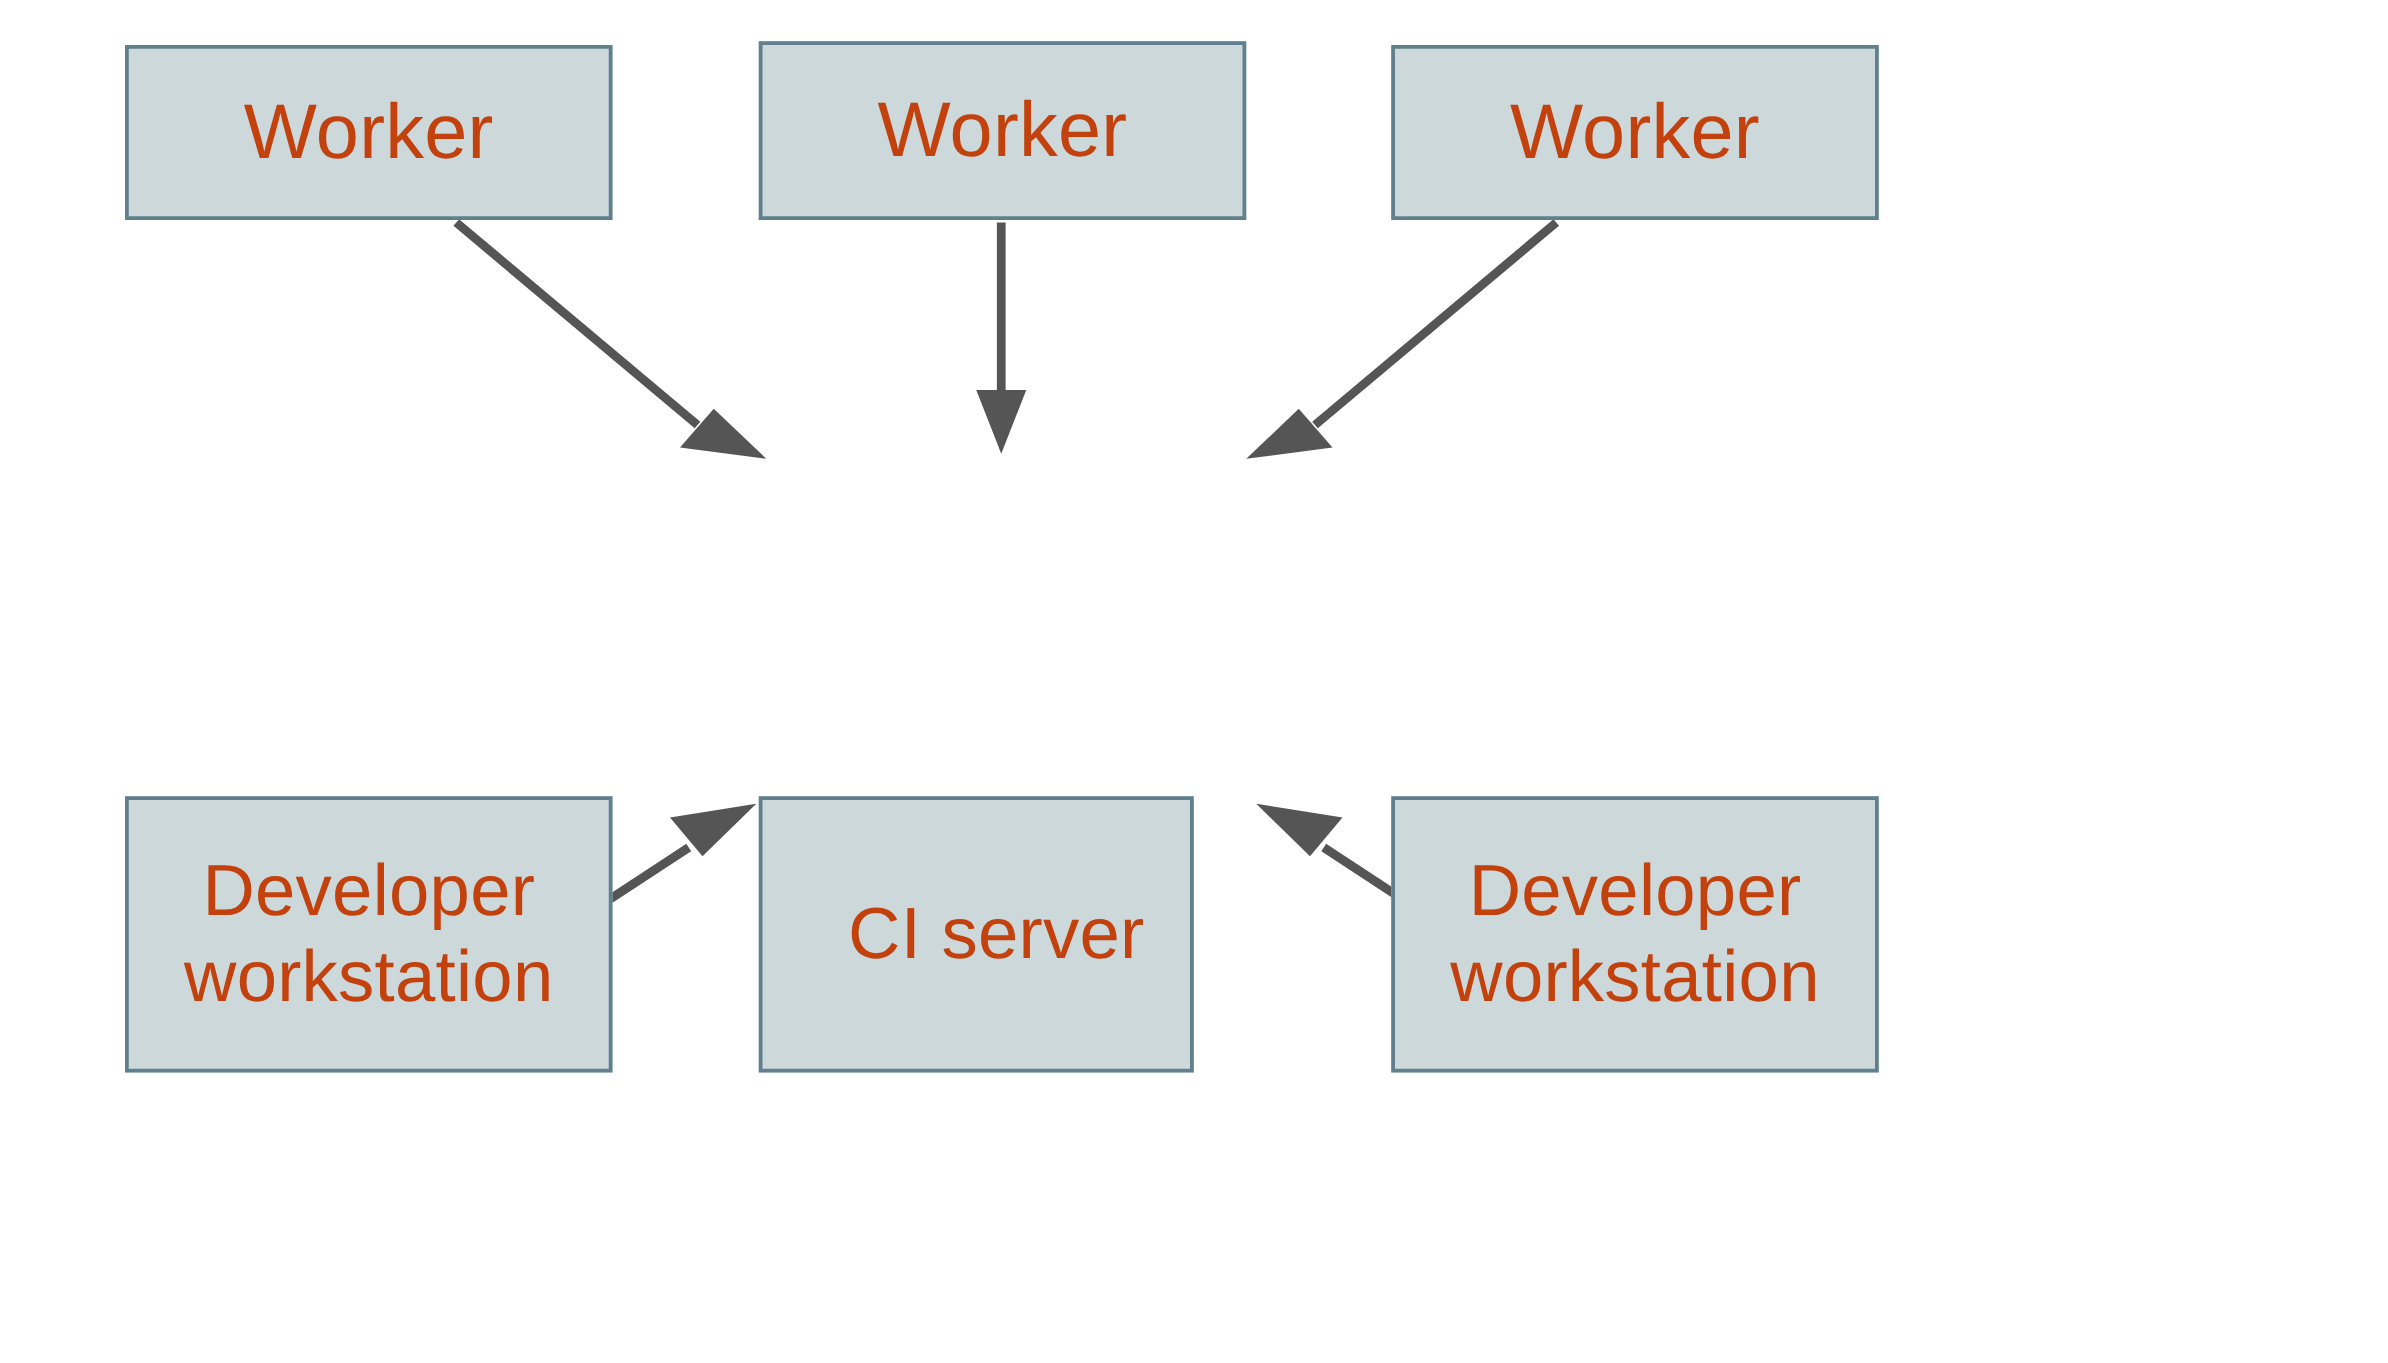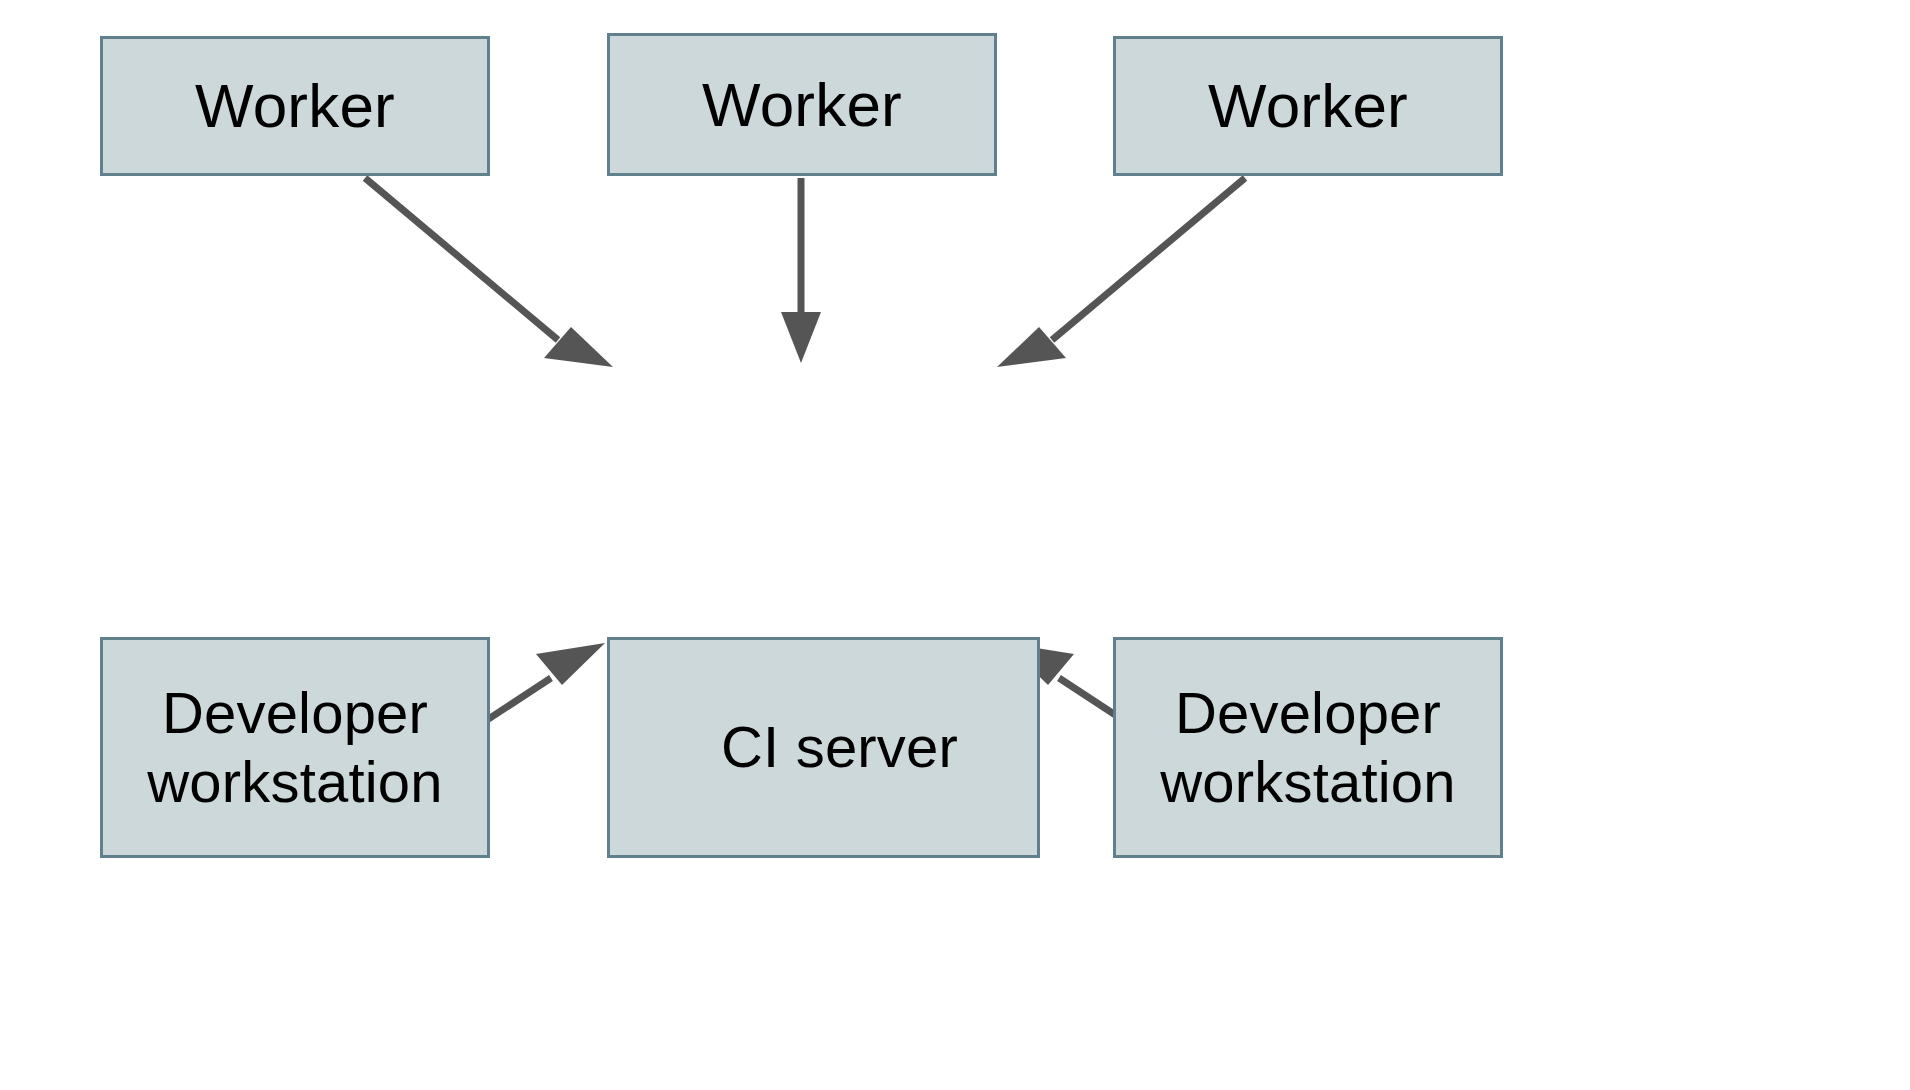--- a/index.html
+++ b/index.html
@@ -20,38 +20,38 @@
   }
   .node {
     position: absolute;
     box-sizing: border-box;
     background: #cdd8db;
     border: 3px solid #60808d;
     display: flex;
     align-items: center;
     justify-content: center;
     text-align: center;
-    color: #000000;
+    color: #c2410c;
     font-family: "Liberation Sans", sans-serif;
     font-weight: 400;
     line-height: 1.18;
     letter-spacing: 0.2px;
     white-space: pre-line;
   }
   
   #node-worker-1 { left: 100px;  top: 36px;  width: 390px;  height: 140px; font-size: 62px; }
   #node-worker-2 { left: 607px;  top: 33px;  width: 390px;  height: 143px; font-size: 62px; }
   #node-worker-3 { left: 1113px; top: 36px;  width: 390px;  height: 140px; font-size: 62px; }
   
   #node-build-master {
     left: 487px; top: 300px; width: 628px; height: 228px; font-size: 62px;
   }
   
   #node-dev-ws-1 { left: 100px;  top: 637px; width: 390px; height: 221px; font-size: 58px; }
-  #node-ci-server { left: 607px; top: 637px; width: 433px; height: 221px; font-size: 58px; padding-left: 32px; }
+  #node-ci-server { left: 607px; top: 637px; width: 348px; height: 221px; font-size: 58px; padding-left: 32px; }
   #node-dev-ws-2 { left: 1113px; top: 637px; width: 390px; height: 221px; font-size: 58px; }
 
   #edges {
     position: absolute;
     left: 0;
     top: 0;
     width: 1910px;
     height: 1090px;
     pointer-events: none;
   }

